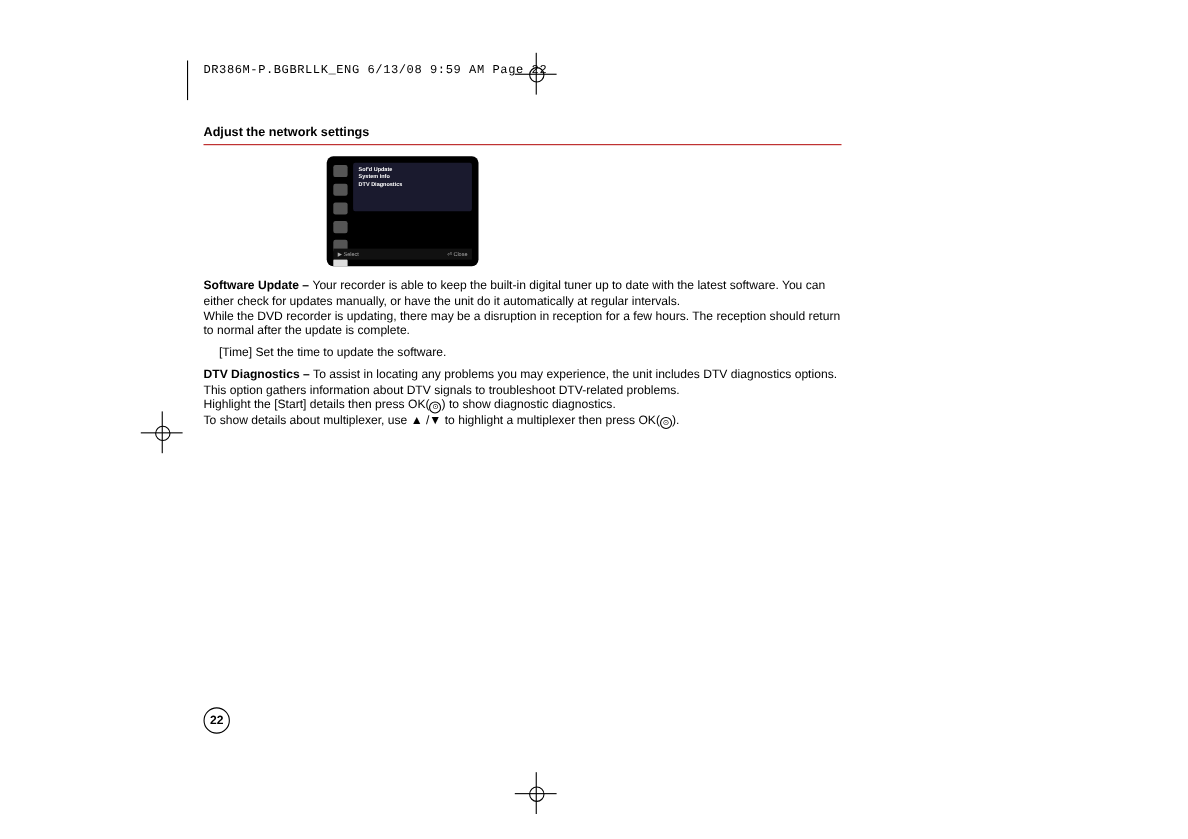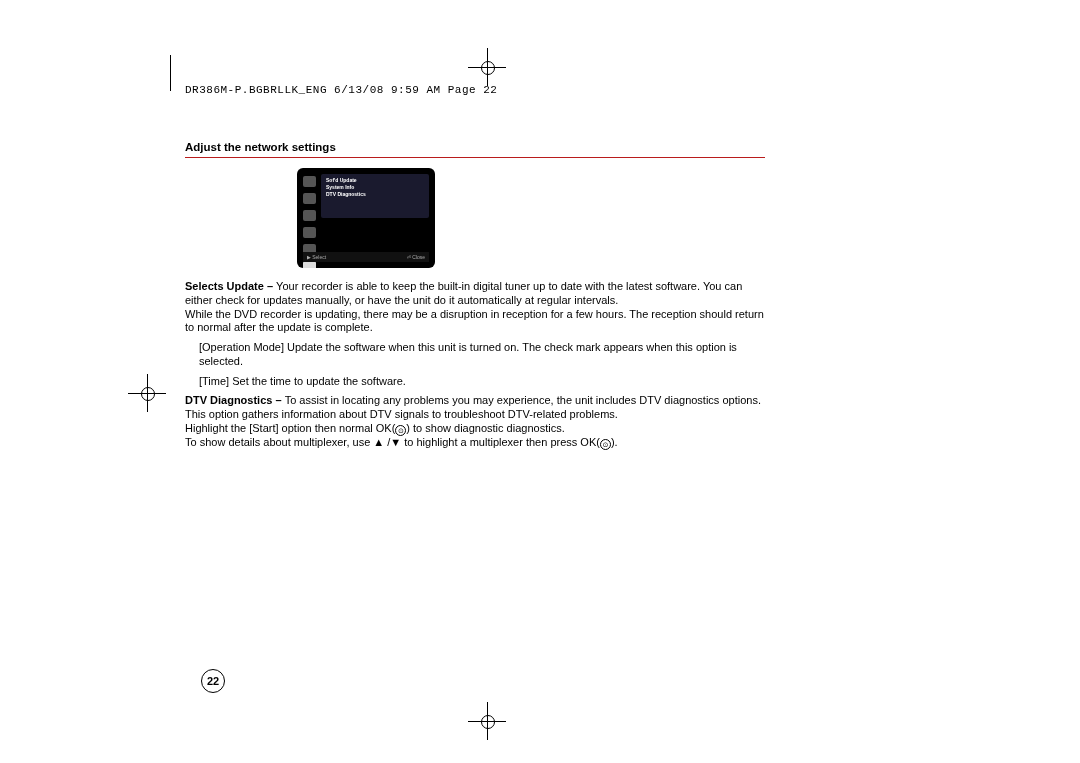--- a/index.html
+++ b/index.html
@@ -11,21 +11,20 @@
     color: #000;
     width: 1080px;
     height: 763px;
     position: relative;
   }
   .page {
     position: absolute;
     left: 185px;
     top: 58px;
     width: 580px;
-    margin-top: 26px;
   }
   .header-line {
     font-family: "Courier New", monospace;
     font-size: 11px;
     letter-spacing: 0.5px;
     margin-bottom: 45px;
   }
   .section-title {
     font-weight: bold;
     font-size: 11.5px;
@@ -91,21 +90,21 @@
   .body-text p {
     margin: 0 0 6px 0;
   }
   .body-text .indent {
     margin-left: 14px;
   }
   .body-text b { font-weight: bold; }
   .page-number {
     position: absolute;
     top: 585px;
-    left: 16px;
+    left: 0;
     width: 22px;
     height: 22px;
     border: 1.5px solid #000;
     border-radius: 50%;
     font-weight: bold;
     font-size: 11px;
     text-align: center;
     line-height: 22px;
   }
   .crux {
@@ -180,28 +179,27 @@
       <div>DTV Diagnostics</div>
     </div>
     <div class="bar">
       <span>▶ Select</span>
       <span>⏎ Close</span>
     </div>
   </div>
 
   <div class="body-text">
     <p>
-      <b>Selects Update – </b><span>Your recorder is able to keep the built-in digital tuner up to date with the latest software. You can either check for updates manually, or have the unit do it automatically at regular intervals.</span><br>
+      <b>Software Update – </b><span>Your recorder is able to keep the built-in digital tuner up to date with the latest software. You can either check for updates manually, or have the unit do it automatically at regular intervals.</span><br>
       <span>While the DVD recorder is updating, there may be a disruption in reception for a few hours. The reception should return to normal after the update is complete.</span><br>
     </p>
-    <p class="indent">[Operation Mode] Update the software when this unit is turned on. The check mark appears when this option is selected.</p>
     <p class="indent">[Time] Set the time to update the software.</p>
 
 
     <p>
       <b>DTV Diagnostics – </b><span>To assist in locating any problems you may experience, the unit includes DTV diagnostics options. This option gathers information about DTV signals to troubleshoot DTV-related problems.</span><br>
-      <span>Highlight the [Start] option then normal OK(</span><span class="ok-circ">⊙</span><span>) to show diagnostic diagnostics.</span><br>
+      <span>Highlight the [Start] details then press OK(</span><span class="ok-circ">⊙</span><span>) to show diagnostic diagnostics.</span><br>
       <span>To show details about multiplexer, use ▲ /▼ to highlight a multiplexer then press OK(</span><span class="ok-circ">⊙</span><span>).</span>
     </p>
   </div>
 
   <div class="page-number">22</div>
 </div>
 
 </body></html>

